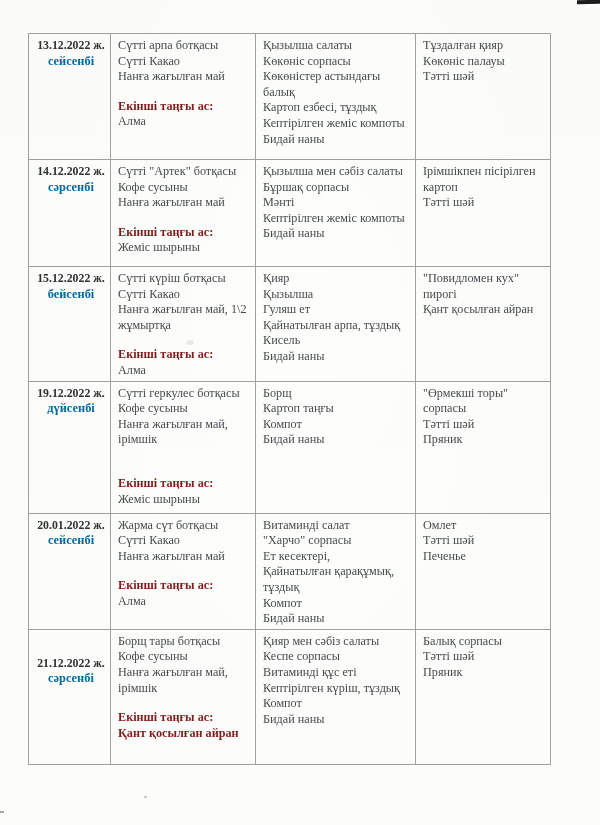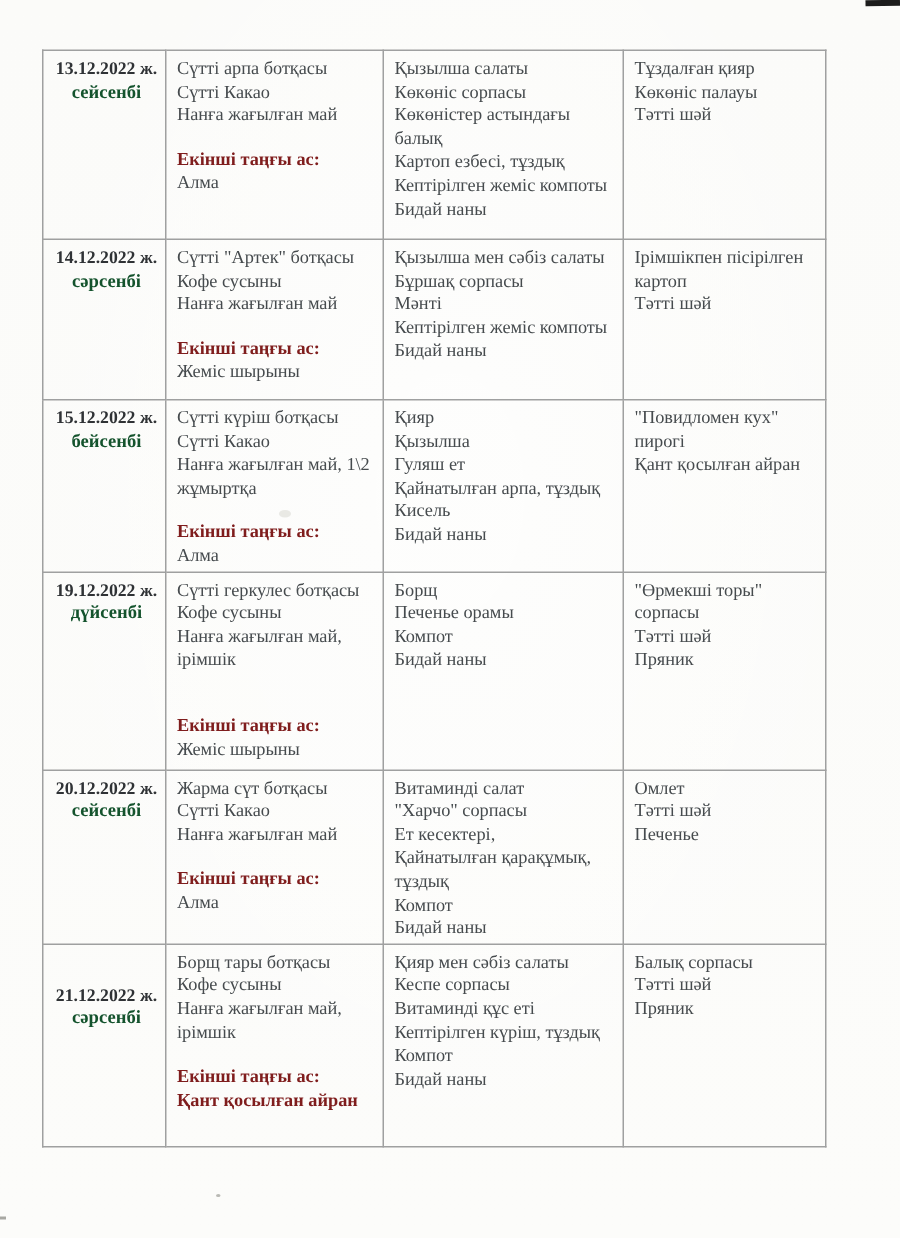--- a/index.html
+++ b/index.html
@@ -40,21 +40,21 @@
   }
   .date{
     font-weight:bold;
     font-size:11.8px;
     color:#2f3235;
     white-space:nowrap;
   }
   .day{
     font-weight:bold;
     font-size:12.4px;
-    color:#14532d;
+    color:#0369a1;
   }
   .line{min-height:15.6px;}
   .bold-line{font-weight:bold;color:#7f1d1d;}
   .gap{height:14px;}
   tr:nth-child(1){height:126px;}
   tr:nth-child(2){height:107px;}
   tr:nth-child(3){height:107px;padding-left:46px;}
   tr:nth-child(4){height:132px;padding-left:28px;}
   tr:nth-child(5){height:112px;}
   tr:nth-child(6){height:135px;}
@@ -182,33 +182,33 @@
         <td>
           <div class="line">Сүтті геркулес ботқасы</div>
           <div class="line">Кофе сусыны</div>
           <div class="line">Нанға жағылған май, ірімшік</div>
           <div class="gap"></div>
           <div class="line bold-line">Екінші таңғы ас:</div>
           <div class="line">Жеміс шырыны</div>
         </td>
         <td>
           <div class="line">Борщ</div>
-          <div class="line">Печенье орамы</div>
+          <div class="line">Картоп таңғы</div>
           <div class="line">Компот</div>
           <div class="line">Бидай наны</div>
         </td>
         <td>
           <div class="line">"Өрмекші торы" сорпасы</div>
           <div class="line">Тәтті шәй</div>
           <div class="line">Пряник</div>
         </td>
       </tr>
       <tr>
         <td class="datecell">
-          <div class="date">20.12.2022 ж.</div>
+          <div class="date">20.01.2022 ж.</div>
           <div class="day">сейсенбі</div>
         </td>
         <td>
           <div class="line">Жарма сүт ботқасы</div>
           <div class="line">Сүтті Какао</div>
           <div class="line">Нанға жағылған май</div>
           <div class="gap"></div>
           <div class="line bold-line">Екінші таңғы ас:</div>
           <div class="line">Алма</div>
         </td>

